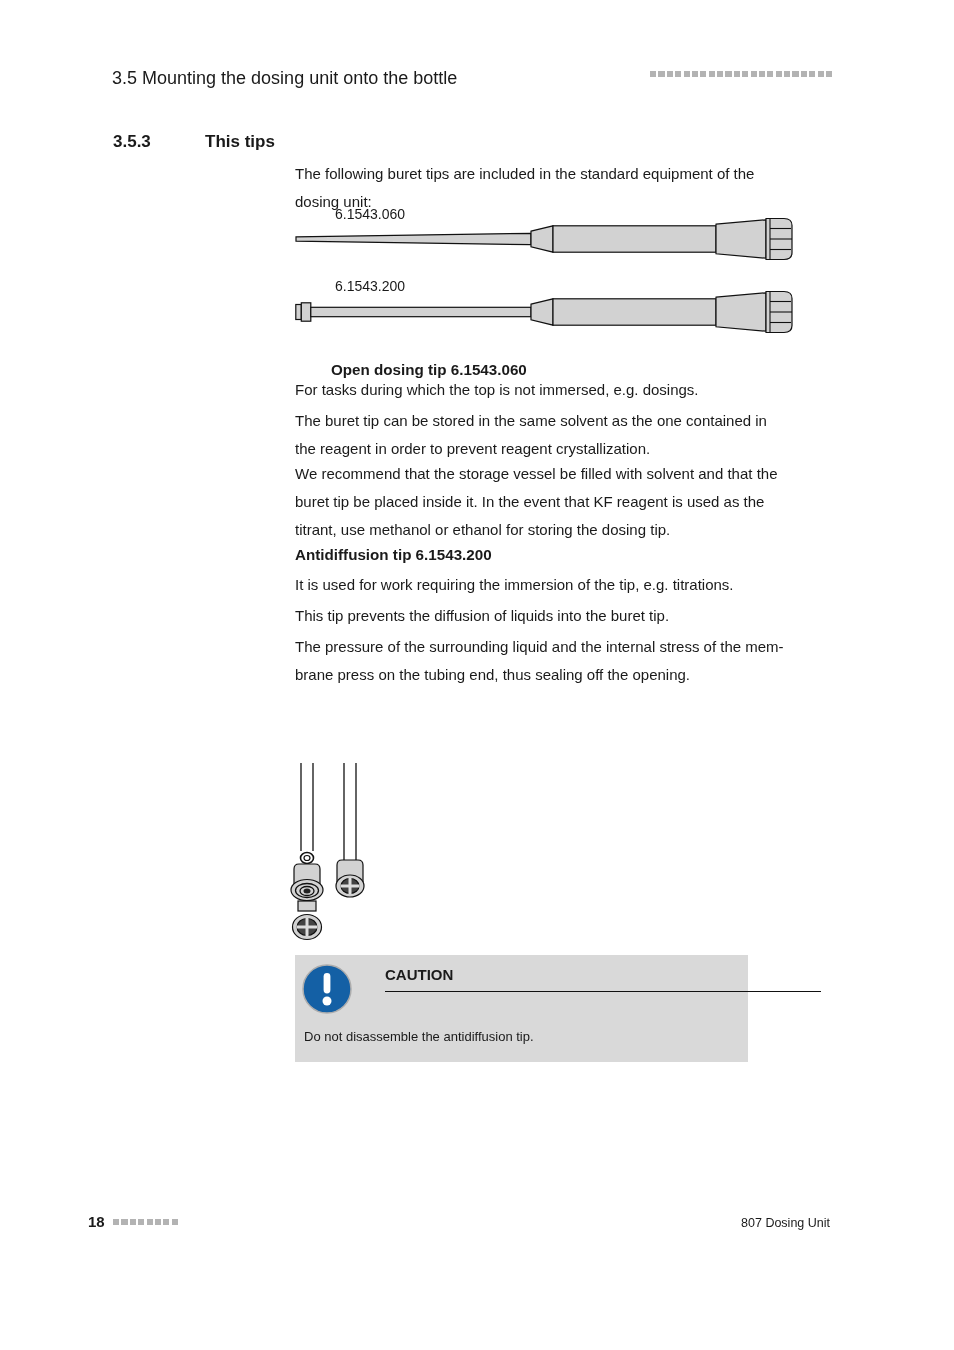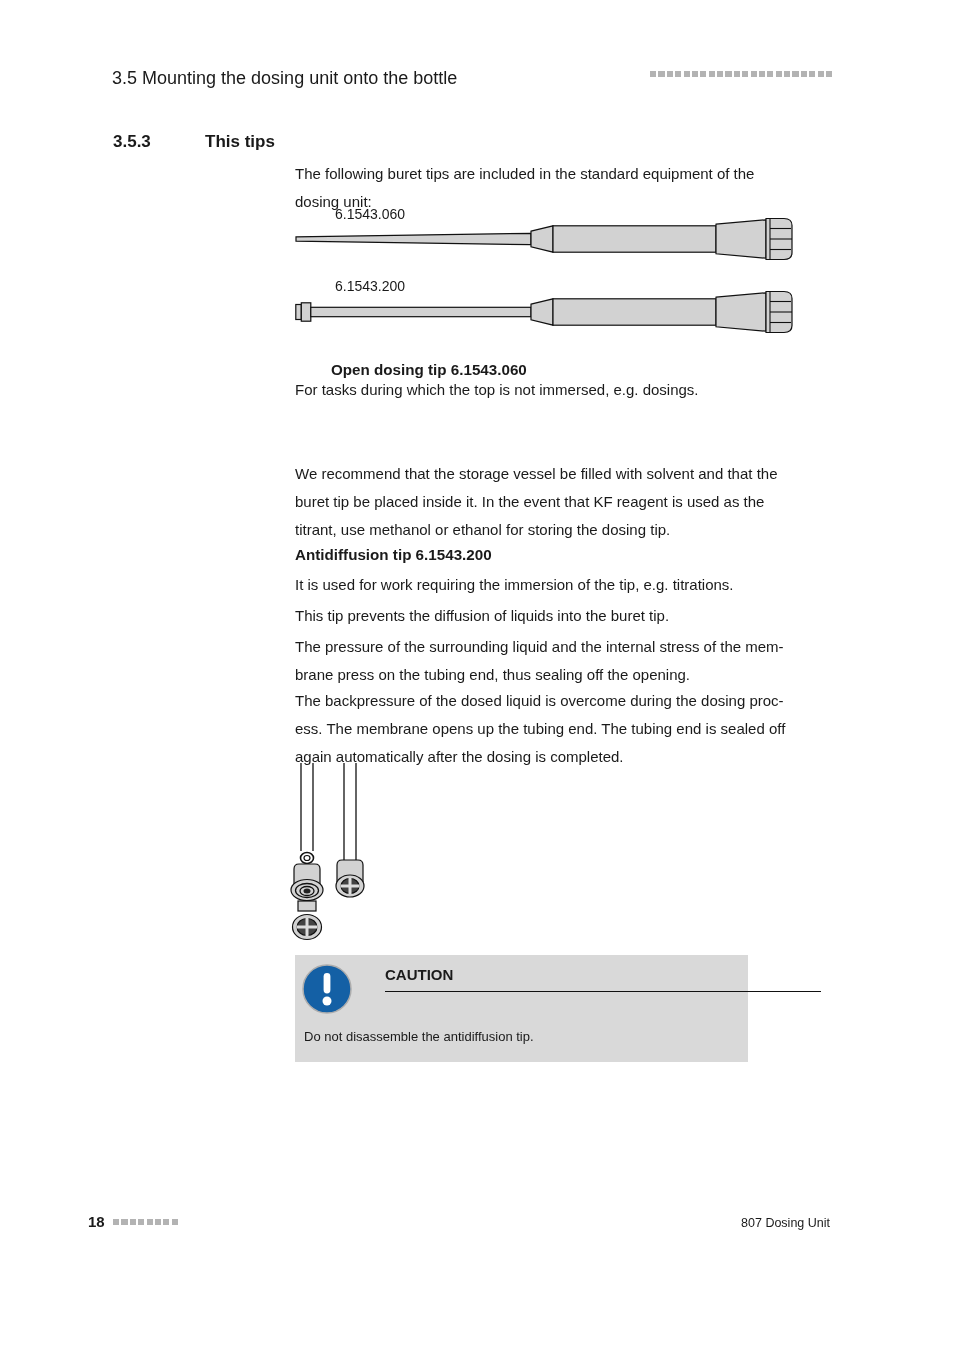--- a/index.html
+++ b/index.html
@@ -72,32 +72,31 @@
     <path class="part" d="M421,8.2 L471,3.8 L471,42.2 L421,37.8 Z"></path>
     <path class="part" d="M471,2.5 H489 Q497,2.5 497,9.5 V36.5 Q497,43.5 489,43.5 H471 Z"></path>
     <line class="ln" x1="475" y1="2.5" x2="475" y2="43.5"></line>
     <line class="ln" x1="475" y1="12.5" x2="496" y2="12.5"></line>
     <line class="ln" x1="475" y1="23" x2="497" y2="23"></line>
     <line class="ln" x1="475" y1="33.5" x2="496" y2="33.5"></line>
   </svg>
 
   <div class="abs sub-head" style="left:295px;top:361px;margin-left:36px;">Open dosing tip 6.1543.060</div>
   <div class="abs body-text" style="left:295px;top:376px;">For tasks during which the top is not immersed, e.g. dosings.</div>
+  <div class="abs body-text" style="left:295px;top:407px;">The buret tip can be stored in the same solvent as the one contained in
+the reagent in order to prevent reagent crystallization.</div>
   <div class="abs body-text" style="left:295px;top:460px;">We recommend that the storage vessel be filled with solvent and that the
 buret tip be placed inside it. In the event that KF reagent is used as the
 titrant, use methanol or ethanol for storing the dosing tip.</div>
 
   <div class="abs sub-head" style="left:295px;top:546px;">Antidiffusion tip 6.1543.200</div>
   <div class="abs body-text" style="left:295px;top:602px;">This tip prevents the diffusion of liquids into the buret tip.</div>
   <div class="abs body-text" style="left:295px;top:571px;">It is used for work requiring the immersion of the tip, e.g. titrations.</div>
   <div class="abs body-text" style="left:295px;top:633px;">The pressure of the surrounding liquid and the internal stress of the mem-
 brane press on the tubing end, thus sealing off the opening.</div>
-  <div class="abs body-text" style="left:295px;top:687px;">The backpressure of the dosed liquid is overcome during the dosing proc-
-ess. The membrane opens up the tubing end. The tubing end is sealed off
-again automatically after the dosing is completed.</div>
 
   <svg class="abs" style="left:288px;top:763px;" width="90" height="185" viewBox="0 0 90 185">
 
     <line class="thin" x1="13" y1="0" x2="13" y2="88"></line>
     <line class="thin" x1="25" y1="0" x2="25" y2="88"></line>
     <ellipse cx="19" cy="95" rx="6.5" ry="5.5" fill="#fff" stroke="#111" stroke-width="1.6"></ellipse>
     <ellipse cx="19" cy="95" rx="3" ry="2.5" fill="#fff" stroke="#111" stroke-width="1.2"></ellipse>
     <path class="part" d="M6,106 Q6,101 11,101 H27 Q32,101 32,106 V122 H6 Z"></path>
     <ellipse class="part" cx="19" cy="127" rx="16" ry="10.5"></ellipse>
     <ellipse cx="19" cy="127.5" rx="11.5" ry="7" fill="none" stroke="#111" stroke-width="1.3"></ellipse>

